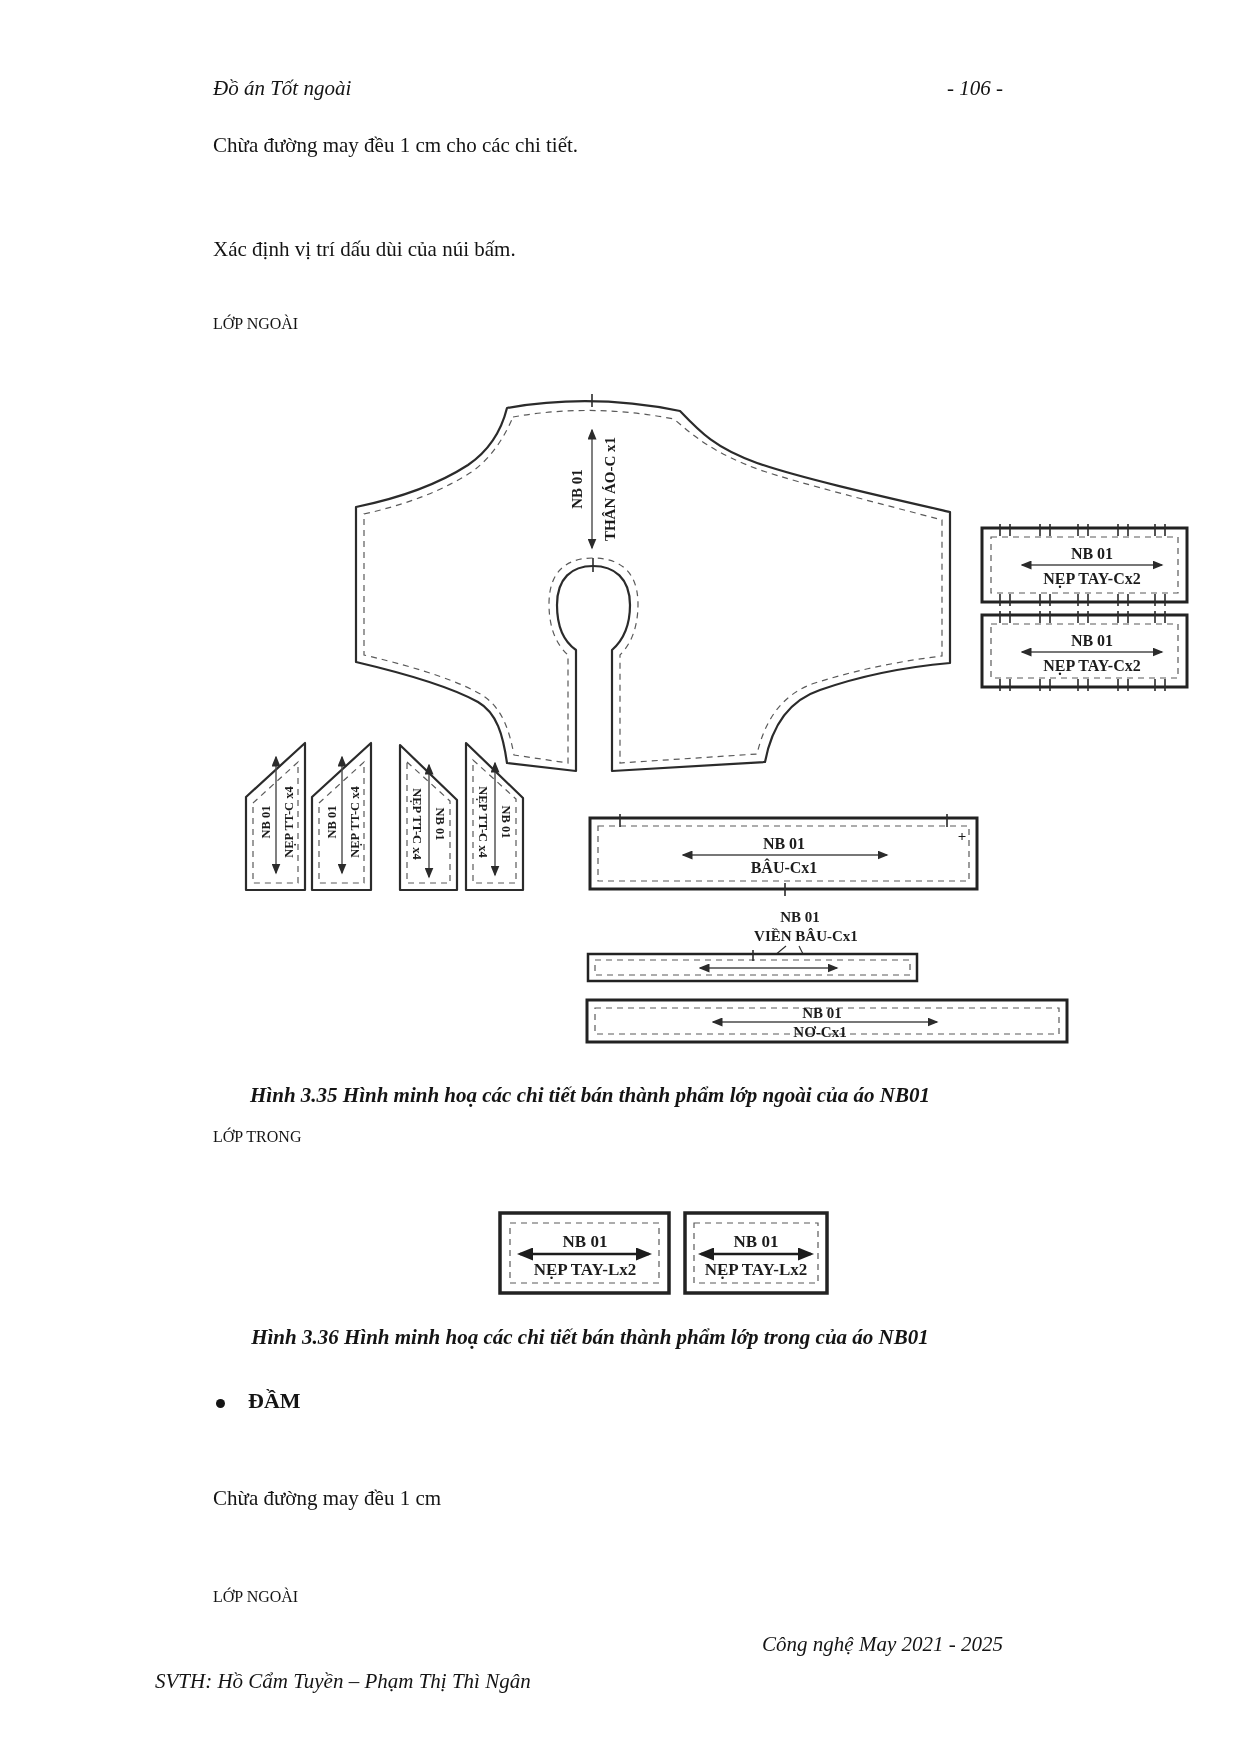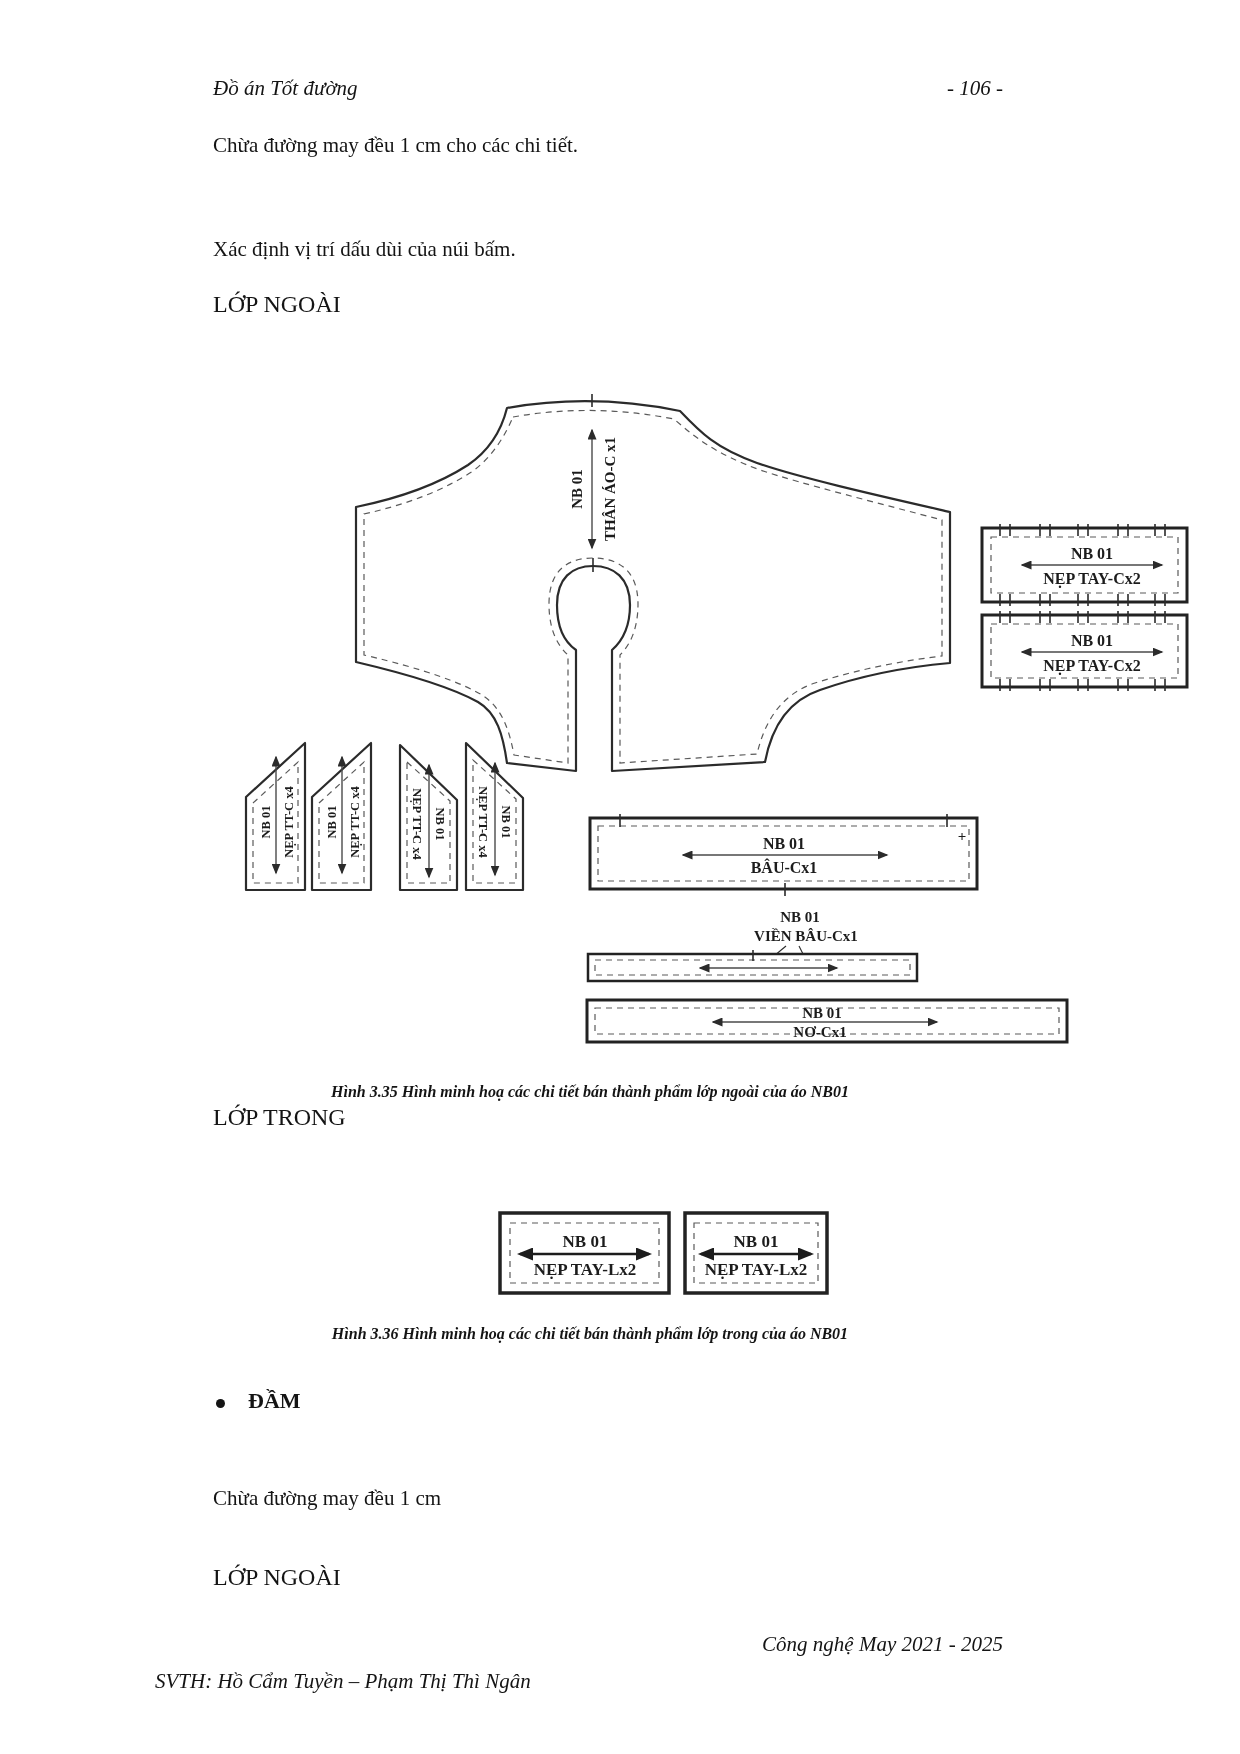--- a/index.html
+++ b/index.html
@@ -4,43 +4,43 @@
 <style>
   html,body{margin:0;padding:0;background:#e8e8e8;}
   #page{
     position:relative;width:1240px;height:1754px;margin:0 auto;
     background:#ffffff;overflow:hidden;
     font-family:"Liberation Serif", serif;color:#141414;
   }
   .abs{position:absolute;white-space:nowrap;}
   .body-text{font-size:21px;}
   .hdr{font-size:21px;font-style:italic;}
-  .caption{font-size:16px;font-weight:bold;font-style:italic;text-align:center;white-space:nowrap;}
-  .section-label{font-size:24px;}
+  .caption{font-size:21px;font-weight:bold;font-style:italic;text-align:center;white-space:nowrap;}
+  .section-label{font-size:16px;margin-top:24px;}
   .bullet-dot{position:absolute;width:9px;height:9px;border-radius:50%;background:#141414;}
   .bold{font-weight:bold;}
   svg text{font-family:"Liberation Serif", serif;font-weight:bold;fill:#1c1c1c;}
   .lbl16{font-size:16px;}
   .lbl15{font-size:15px;}
   .lbl17{font-size:17px;}
   .lbl12{font-size:12.5px;}
   .outline{fill:#ffffff;stroke:#2b2b2b;stroke-width:2.2;stroke-linejoin:round;}
   .outline3{fill:#ffffff;stroke:#222222;stroke-width:3;}
   .seam{fill:none;stroke:#5a5a5a;stroke-width:1.2;stroke-dasharray:6 5;}
   .tick{stroke:#2b2b2b;stroke-width:1.6;}
   .grain{stroke:#4a4a4a;stroke-width:1.4;}
   .grainbold{stroke:#1c1c1c;stroke-width:2.6;}
   .leader{stroke:#2b2b2b;stroke-width:1.1;}
 </style>
 </head>
 <body>
 
 <div id="page">
 
-  <div class="abs hdr" style="left:213px;top:76px;">Đồ án Tốt đường</div>
+  <div class="abs hdr" style="left:213px;top:76px;">Đồ án Tốt ngoài</div>
   <div class="abs hdr" style="right:237px;top:76px;">- 106 -</div>
 
   <div class="abs body-text" style="left:213px;top:133px;">Chừa đường may đều 1 cm cho các chi tiết.</div>
   <div class="abs body-text" style="left:213px;top:237px;">Xác định vị trí dấu dùi của núi bấm.</div>
   <div class="abs section-label" style="left:213px;top:291px;">LỚP NGOÀI</div>
 
   <svg width="1240" height="1754" viewBox="0 0 1240 1754" style="position:absolute;left:0;top:0;">
     <defs>
       <marker id="ah" markerWidth="11" markerHeight="9" refX="9.5" refY="4.5" orient="auto-start-reverse" markerUnits="userSpaceOnUse">
         <path d="M0,0 L11,4.5 L0,9 Z" fill="#2b2b2b"></path>

